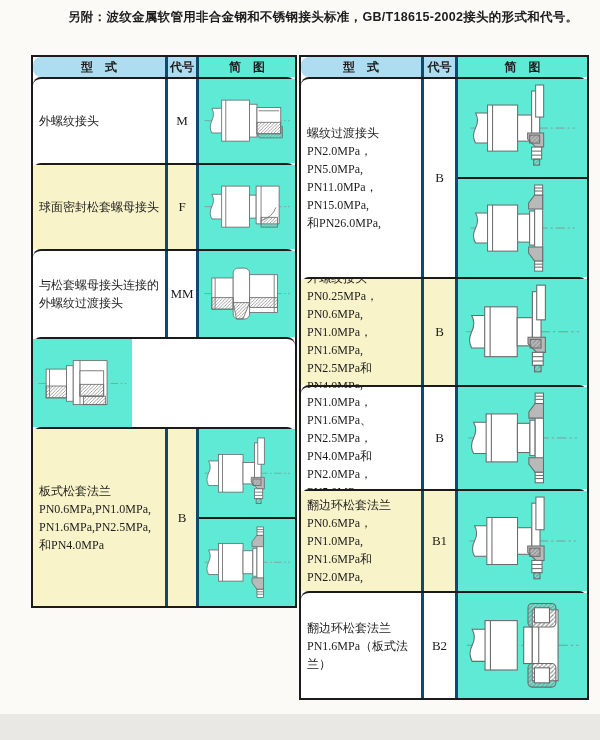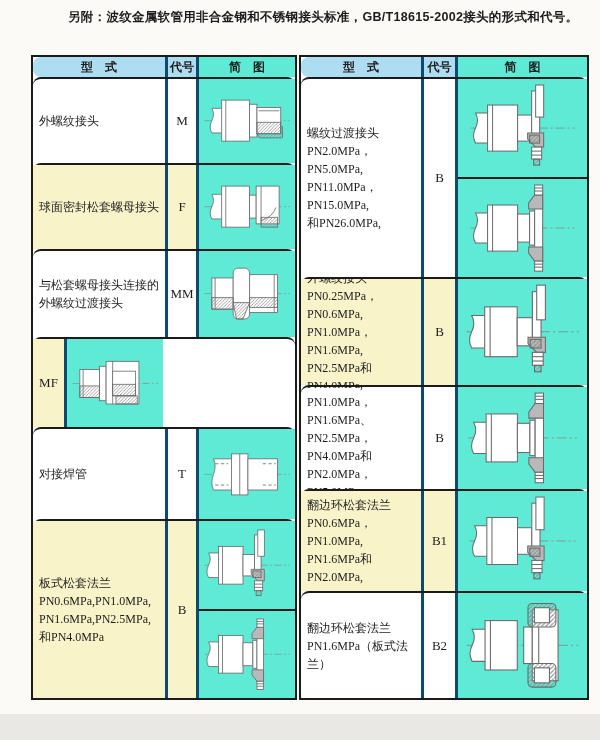--- a/index.html
+++ b/index.html
@@ -111,56 +111,34 @@
                 <rect x="38" y="14" width="20" height="62" rx="6" fill="#fff"></rect>
                 <rect x="12" y="50" width="26" height="14" fill="url(#hp)"></rect>
                 <rect x="58" y="50" width="34" height="12" fill="url(#hp)"></rect>
                 <polygon points="38,56 58,56 50,76 42,76" fill="url(#hp)"></polygon>
               </g>
             </svg>
           </div>
         </div>
     </div>
     <div class="tr lh4 hl">
-      <div class="td c-code body">MF</div>
       <div class="td c-sketch">
           <div class="diag">
             <svg viewBox="0 0 110 90" preserveAspectRatio="xMidYMid meet">
               <path d="M3,45 H107" stroke="#8a8a8a" stroke-width="0.8" stroke-dasharray="9 3 2 3" fill="none"></path>
               <g stroke="#6a6a6a" fill="none" stroke-width="1">
                 <rect x="12" y="28" width="24" height="34" fill="#fff"></rect>
                 <line x1="16" y1="28" x2="16" y2="62"></line>
                 <rect x="36" y="24" width="8" height="42" fill="#fff"></rect>
                 <rect x="44" y="18" width="40" height="52" fill="#fff"></rect>
                 <line x1="52" y1="18" x2="52" y2="70"></line>
                 <rect x="52" y="30" width="28" height="30" fill="#fff"></rect>
                 <rect x="12" y="48" width="24" height="14" fill="url(#hp)"></rect>
                 <rect x="52" y="46" width="28" height="14" fill="url(#hp)"></rect>
                 <rect x="56" y="60" width="26" height="10" fill="url(#hp)"></rect>
-              </g>
-            </svg>
-          </div>
-        </div>
-    </div>
-    <div class="tr lh5">
-      <div class="td c-type body">对接焊管</div>
-      <div class="td c-code body">T</div>
-      <div class="td c-sketch">
-          <div class="diag">
-            <svg viewBox="0 0 110 90" preserveAspectRatio="xMidYMid meet">
-              <path d="M3,45 H107" stroke="#8a8a8a" stroke-width="0.8" stroke-dasharray="9 3 2 3" fill="none"></path>
-              <g stroke="#6a6a6a" fill="none" stroke-width="1">
-                <path d="M36,26 H14 q4,9 0,19 q-4,10 0,19 H36" fill="#fff"></path>
-                <rect x="36" y="20" width="20" height="50" fill="#fff"></rect>
-                <line x1="46" y1="20" x2="46" y2="70"></line>
-                <rect x="56" y="26" width="36" height="38" fill="#fff"></rect>
-                <line x1="16" y1="32" x2="32" y2="32" stroke-dasharray="4 3"></line>
-                <line x1="16" y1="58" x2="32" y2="58" stroke-dasharray="4 3"></line>
-                <line x1="74" y1="32" x2="90" y2="32" stroke-dasharray="4 3"></line>
-                <line x1="74" y1="58" x2="90" y2="58" stroke-dasharray="4 3"></line>
               </g>
             </svg>
           </div>
         </div>
     </div>
     <div class="tr lh6 hl">
       <div class="td c-type body">板式松套法兰
 PN0.6MPa,PN1.0MPa,
 PN1.6MPa,PN2.5MPa,
 和PN4.0MPa</div>

